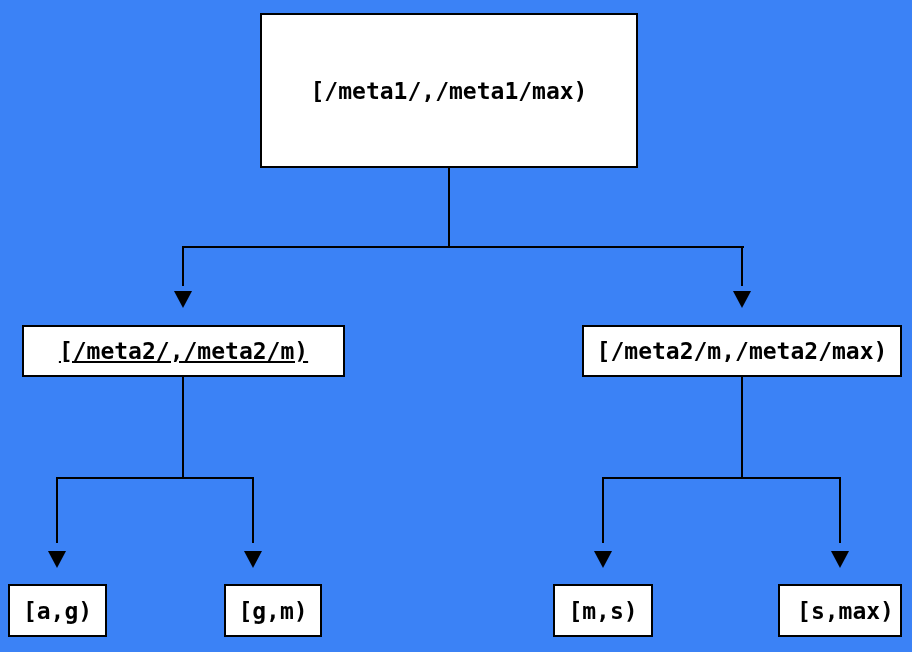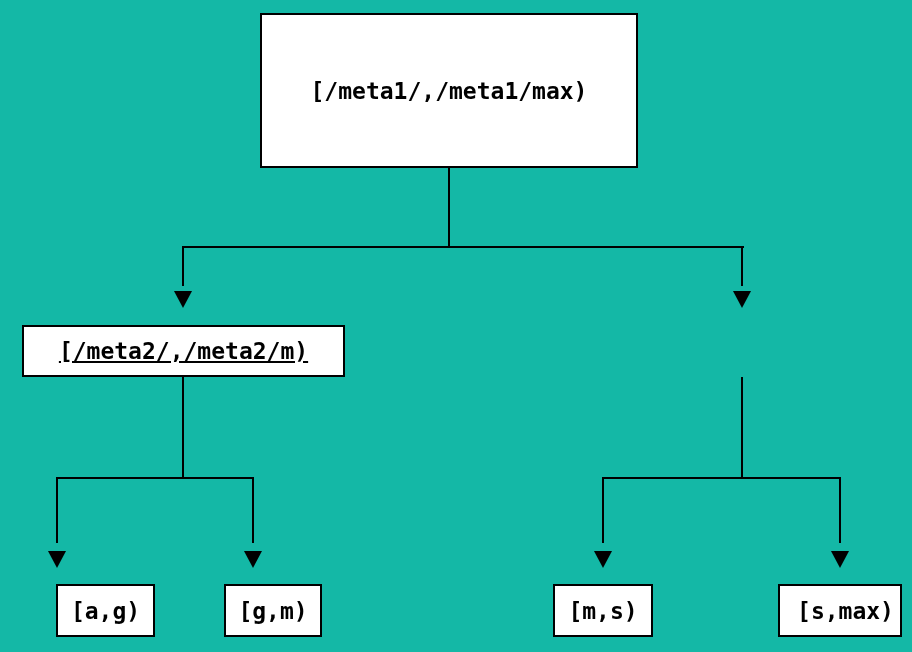--- a/index.html
+++ b/index.html
@@ -4,21 +4,21 @@
 <style>
   html, body {
     margin: 0;
     padding: 0;
     background: #ffffff;
   }
   .canvas {
     position: relative;
     width: 912px;
     height: 652px;
-    background: #14b8a6;
+    background: #3b82f6;
     overflow: hidden;
     font-family: "DejaVu Sans Mono", "Liberation Mono", monospace;
   }
   .node {
     position: absolute;
     box-sizing: border-box;
     border: 2px solid #000000;
     background: #ffffff;
     display: flex;
     align-items: center;
@@ -56,22 +56,25 @@
 <div class="canvas">
 
   <div class="node" style="left:260px; top:13px; width:378px; height:155px;">
     <span>[/meta1/,/meta1/max)</span>
   </div>
 
   <div class="node" style="left:22px; top:325px; width:323px; height:52px;text-decoration:underline;">
     <span>[/meta2/,/meta2/m)</span>
   </div>
 
+  <div class="node" style="left:582px; top:325px; width:320px; height:52px;">
+    <span>[/meta2/m,/meta2/max)</span>
+  </div>
 
-  <div class="node" style="left:8px; top:584px; width:99px; height:53px;margin-left:48px;">
+  <div class="node" style="left:8px; top:584px; width:99px; height:53px;">
     <span>[a,g)</span>
   </div>
 
   <div class="node" style="left:204px; top:584px; width:98px; height:53px;margin-left:20px;">
     <span>[g,m)</span>
   </div>
 
   <div class="node" style="left:553px; top:584px; width:100px; height:53px;">
     <span>[m,s)</span>
   </div>

